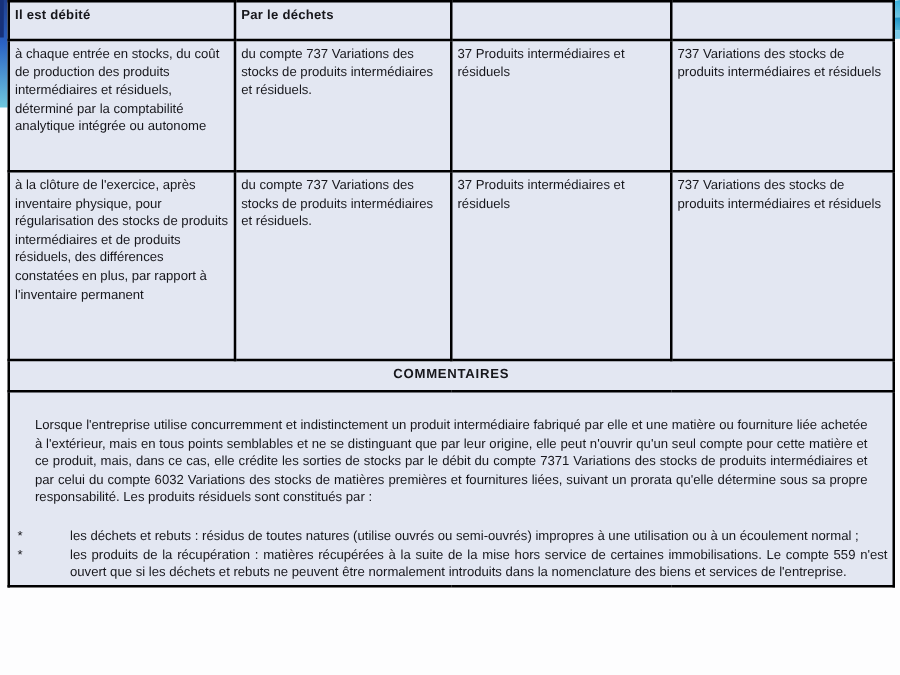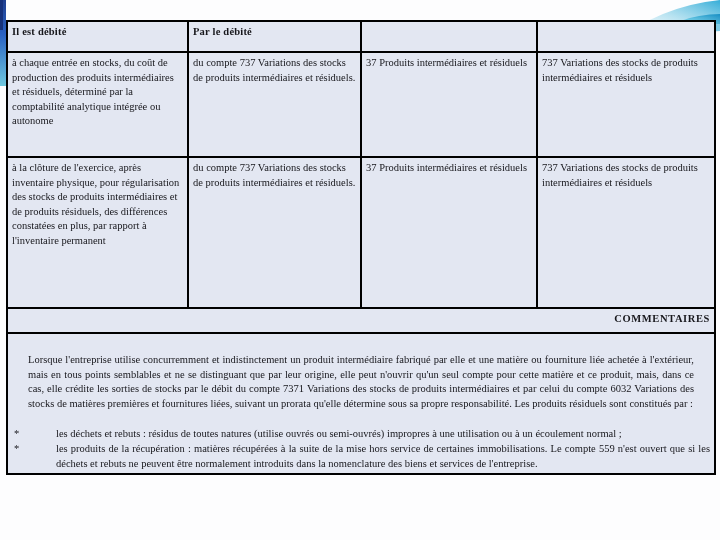--- a/index.html
+++ b/index.html
@@ -45,25 +45,24 @@
     height: 46px;
     overflow: hidden;
     pointer-events: none;
   }
   #corner-swoosh svg { display: block; }
 
   
   #main-table {
     position: absolute;
     left: 6px;
-    top: 20px;
+    top: 0;
     width: 708px;
     border-collapse: collapse;
     table-layout: fixed;
-    font-family: Liberation Serif, serif;
   }
   #main-table td {
     border: 2px solid #000000;
     background: #e3e7f2;
     vertical-align: top;
     padding: 3px 4px 2px 4px;
     font-size: 10.5px;
     line-height: 14.6px;
     color: #17171c;
   }
@@ -76,21 +75,21 @@
     height: 24px;
     padding-top: 4px;
   }
   td.hdr.blank { color: #1273cd; }
 
   tr.row-body td { height: 98px; }
   tr.row-body2 td { height: 144px; }
 
   td.commentaires {
     background: #c9d2e8;
-    text-align: right;
+    text-align: center;
     font-weight: bold;
     font-size: 11px;
     letter-spacing: .6px;
     height: 18px;
     padding: 2px 0 2px 0;
   }
 
   td.comment-body {
     background: #e3e7f2;
     padding: 4px 8px 6px 8px;
@@ -148,21 +147,21 @@
 <table id="main-table">
   <colgroup>
     <col style="width:181px">
     <col style="width:173px">
     <col style="width:176px">
     <col style="width:178px">
   </colgroup>
   <tbody>
     <tr>
       <td class="hdr">Il est débité</td>
-      <td class="hdr">Par le débité</td>
+      <td class="hdr">Par le déchets</td>
       <td class="hdr blank"></td>
       <td class="hdr blank"></td>
     </tr>
 
     <tr class="row-body">
       <td>à chaque entrée en stocks, du coût de production des produits intermédiaires et résiduels, déterminé par la comptabilité analytique intégrée ou autonome</td>
       <td>du compte 737 Variations des stocks de produits intermédiaires et résiduels.</td>
       <td>37 Produits intermédiaires et résiduels</td>
       <td>737 Variations des stocks de produits intermédiaires et résiduels</td>
     </tr>

